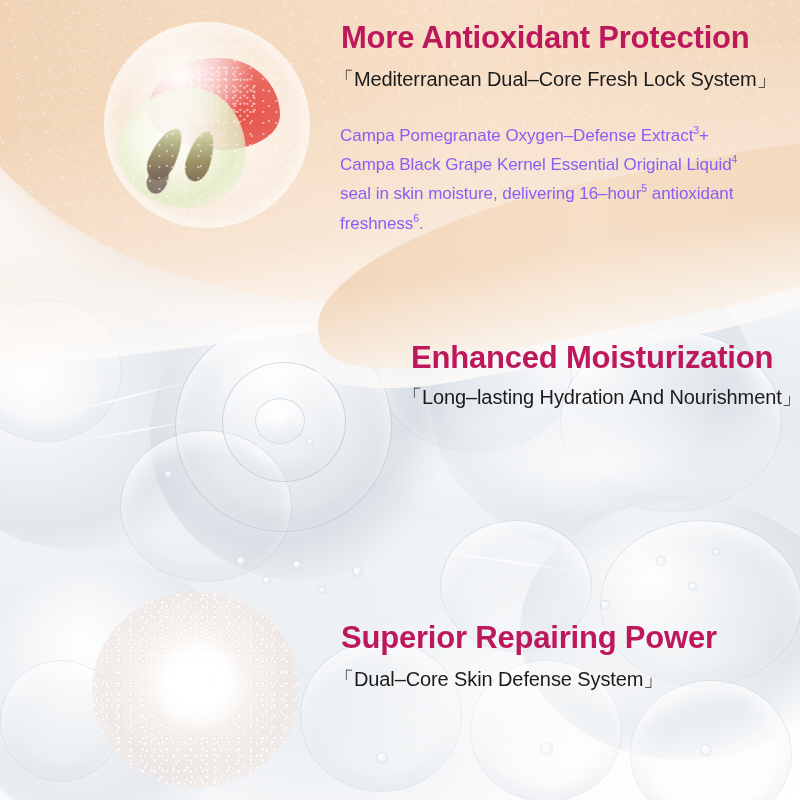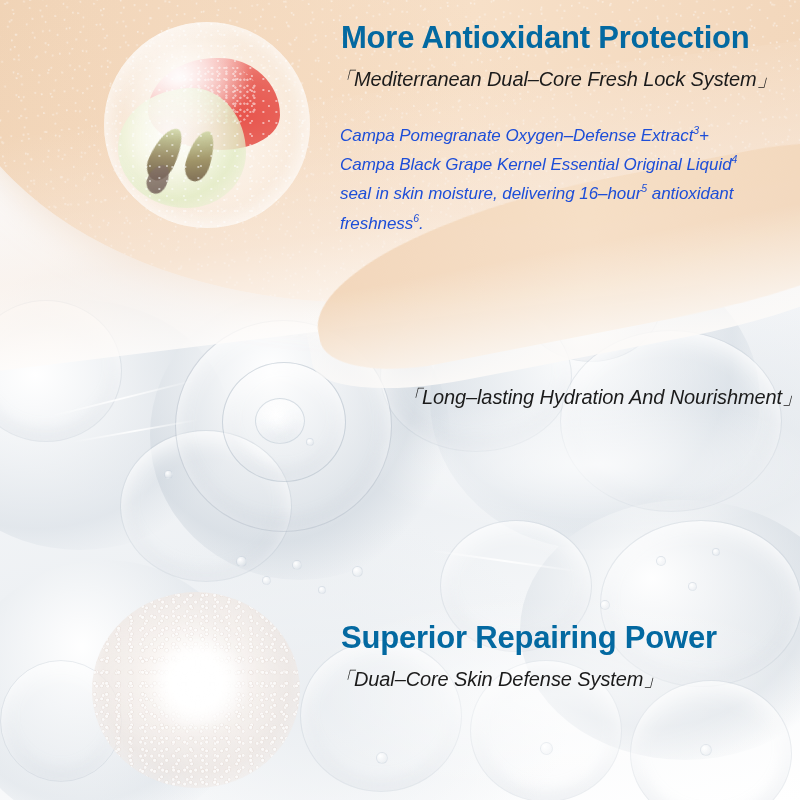--- a/index.html
+++ b/index.html
@@ -189,33 +189,32 @@
     background:radial-gradient(circle,rgba(255,255,255,1) 0%,rgba(255,255,255,.9) 38%,rgba(255,255,255,0) 78%);
     filter:blur(4px);}
 
   
   .veil-2{position:absolute;left:380px;top:400px;width:430px;height:130px;
     background:radial-gradient(ellipse at 50% 50%,rgba(255,255,255,.74),rgba(255,255,255,0) 76%);}
   .veil-3{position:absolute;left:310px;top:600px;width:490px;height:190px;
     background:radial-gradient(ellipse at 50% 50%,rgba(255,255,255,.6),rgba(255,255,255,0) 76%);}
 
   
-  .txt{position:absolute;color:#0369a1;}
+  .txt{position:absolute;color:#be185d;}
   .h1{
     font-size:31px;font-weight:700;letter-spacing:-.2px;line-height:1.18;
     white-space:nowrap;
   }
   .sub{
     font-size:20px;font-weight:500;letter-spacing:-.1px;line-height:1.2;
-    white-space:nowrap;color:#1b1b1b;font-style:italic;
+    white-space:nowrap;color:#1b1b1b;
   }
   .body{
-    font-size:17px;font-weight:400;line-height:1.72;color:#1d4ed8;
+    font-size:17px;font-weight:400;line-height:1.72;color:#8b5cf6;
     letter-spacing:-.05px;
-    font-style:italic;
   }
   .body sup{font-size:10.5px;line-height:0;vertical-align:super;}
 
   
   #s1-title{left:341px;top:20px;}
   #s1-sub  {left:334px;top:67px;}
   #s1-body {left:340px;top:121px;width:400px;}
   
   #s2-title{left:411px;top:340px;}
   #s2-sub  {left:402px;top:385px;}
@@ -298,18 +297,19 @@
   <div class="pearl-grain"></div>
   <div class="pearl-glow"></div>
 
   <div class="veil-2"></div>
   <div class="veil-3"></div>
 
   <div class="txt h1" id="s1-title">More Antioxidant Protection</div>
   <div class="txt sub" id="s1-sub">「Mediterranean Dual–Core Fresh Lock System」</div>
   <div class="txt body" id="s1-body">Campa Pomegranate Oxygen–Defense Extract<sup>3</sup>+ Campa Black Grape Kernel Essential Original Liquid<sup>4</sup> seal in skin moisture, delivering 16–hour<sup>5</sup> antioxidant freshness<sup>6</sup>.</div>
 
+  <div class="txt h1" id="s2-title">Enhanced Moisturization</div>
   <div class="txt sub" id="s2-sub">「Long–lasting Hydration And Nourishment」</div>
 
   <div class="txt h1" id="s3-title">Superior Repairing Power</div>
   <div class="txt sub" id="s3-sub">「Dual–Core Skin Defense System」</div>
 
 </div>
 
 </body></html>

